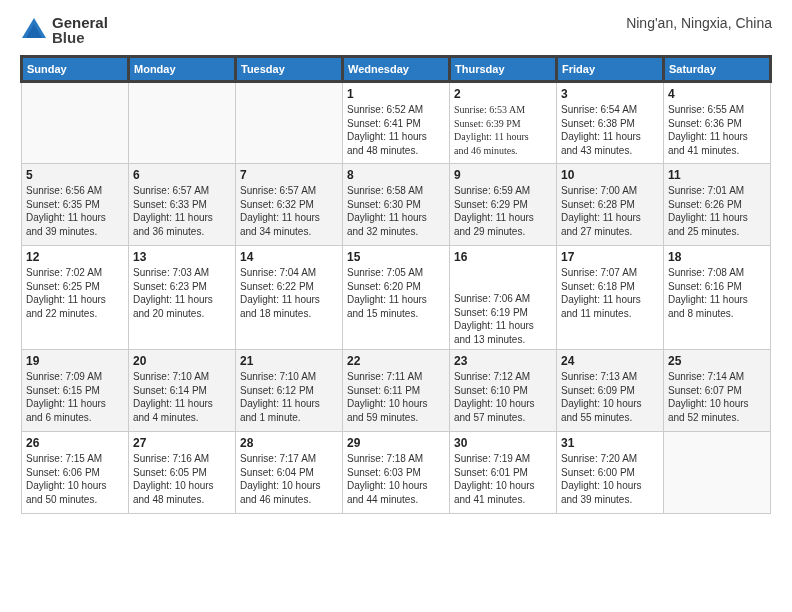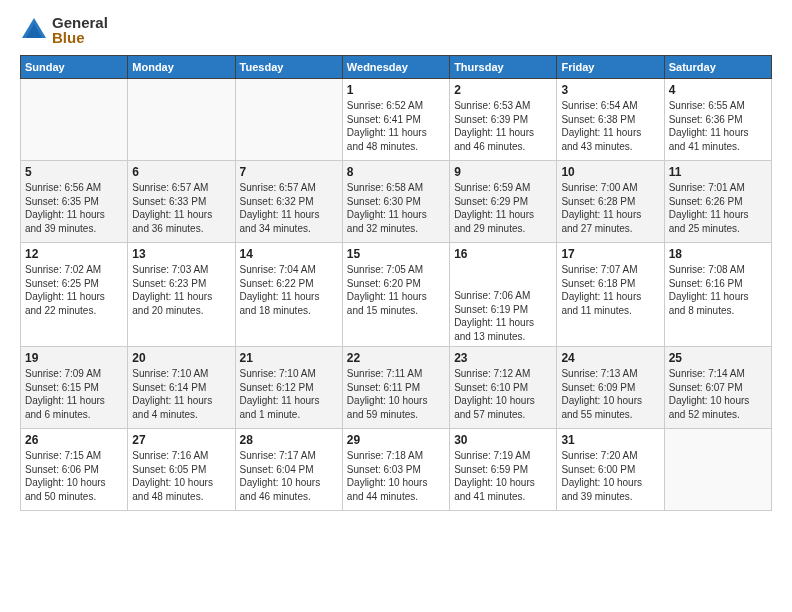--- a/index.html
+++ b/index.html
@@ -33,21 +33,21 @@
       line-height: 1;
     }
     .logo-general {
       font-size: 15px;
       font-weight: bold;
       color: #333;
     }
     .logo-blue {
       font-size: 15px;
       font-weight: bold;
-      color: #a16207;
+      color: #404040;
     }
     .logo-icon {
       width: 28px;
       height: 28px;
       margin-right: 4px;
     }
     .title-block {
       text-align: right;
     }
     .month-title {
@@ -65,21 +65,21 @@
       border-collapse: collapse;
       table-layout: fixed;
     }
     thead tr th {
       background-color: #2979c2;
       color: #fff;
       font-size: 11px;
       font-weight: bold;
       padding: 5px 4px;
       text-align: left;
-      border: 1px solid #404040;
+      border: 3px solid #404040;
     }
     tbody tr td {
       vertical-align: top;
       border: 1px solid #ccc;
       padding: 4px 4px 3px 4px;
       font-size: 9px;
       color: #333;
       height: 82px;
       width: 113px;
     }
@@ -118,20 +118,21 @@
       <svg class="logo-icon" viewBox="0 0 28 28">
         <polygon points="14,2 26,22 2,22" fill="#2979c2"></polygon>
         <polygon points="14,8 22,22 6,22" fill="#1a66b0"></polygon>
       </svg>
       <div class="logo-text">
         <span class="logo-general">General</span>
         <span class="logo-blue">Blue</span>
       </div>
     </div>
     <div class="title-block">
+      <div class="location">Ning'an, Ningxia, China</div>
     </div>
   </div>
 
   <table>
     <thead>
       <tr>
       <th>Sunday</th>
           <th>Monday</th>
           <th>Tuesday</th>
           <th>Wednesday</th>
@@ -147,21 +148,21 @@
           <td class="empty"></td>
           <td>
             <span class="day-number">1</span>
             <div class="day-info" style="white-space: pre-line;">Sunrise: 6:52 AM
 Sunset: 6:41 PM
 Daylight: 11 hours
 and 48 minutes.</div>
           </td>
           <td>
             <span class="day-number">2</span>
-            <div class="day-info" style="white-space: pre-line;">Sunrise: 6:53 AM
+            <div class="day-info" style="white-space: pre-line; font-family: Liberation Serif, serif;">Sunrise: 6:53 AM
 Sunset: 6:39 PM
 Daylight: 11 hours
 and 46 minutes.</div>
           </td>
           <td>
             <span class="day-number">3</span>
             <div class="day-info" style="white-space: pre-line;">Sunrise: 6:54 AM
 Sunset: 6:38 PM
 Daylight: 11 hours
 and 43 minutes.</div>
@@ -352,21 +353,21 @@
           <td>
             <span class="day-number">29</span>
             <div class="day-info" style="white-space: pre-line;">Sunrise: 7:18 AM
 Sunset: 6:03 PM
 Daylight: 10 hours
 and 44 minutes.</div>
           </td>
           <td>
             <span class="day-number">30</span>
             <div class="day-info" style="white-space: pre-line;">Sunrise: 7:19 AM
-Sunset: 6:59 PM
+Sunset: 6:01 PM
 Daylight: 10 hours
 and 41 minutes.</div>
           </td>
           <td>
             <span class="day-number">31</span>
             <div class="day-info" style="white-space: pre-line;">Sunrise: 7:20 AM
 Sunset: 6:00 PM
 Daylight: 10 hours
 and 39 minutes.</div>
           </td>

